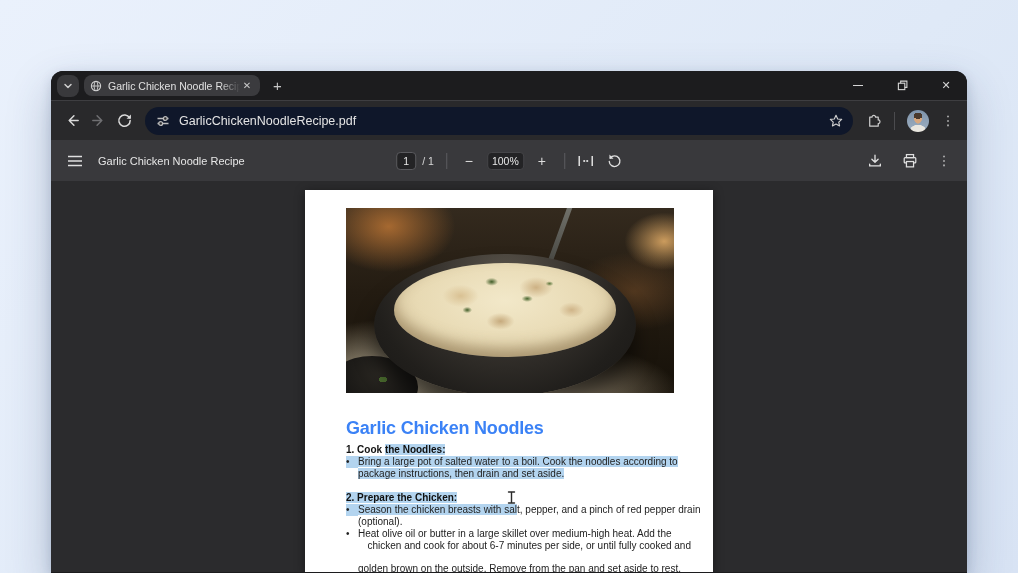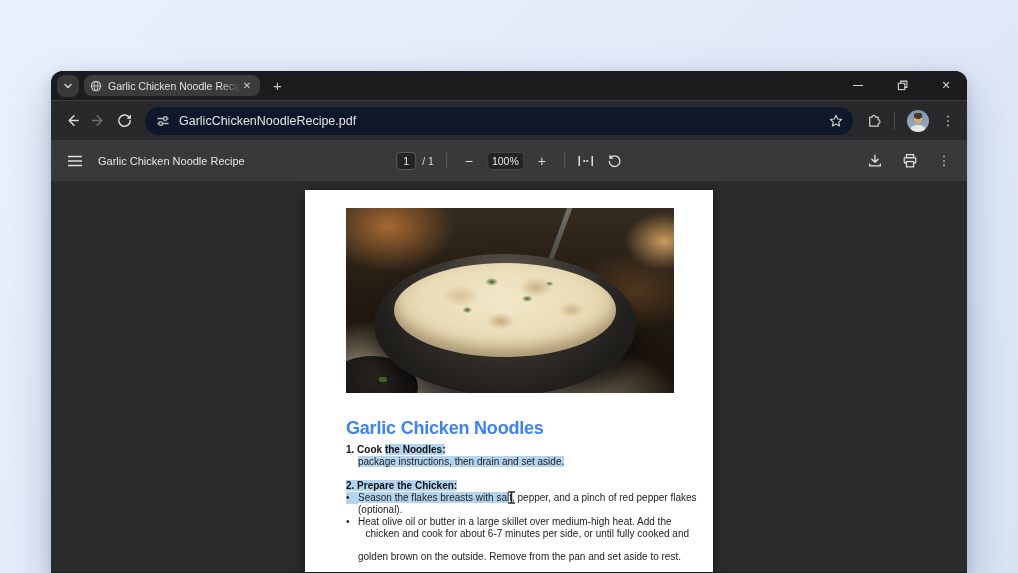--- a/index.html
+++ b/index.html
@@ -242,24 +242,25 @@
     <div class="page">
       <div class="photo">
         <div class="smallbowl"></div>
         <div class="fork"></div>
         <div class="bowl"></div>
         <div class="noodles"></div>
       </div>
       <div class="doctitle">Garlic Chicken Noodles</div>
       <div class="recipe">
           <div class="line b"><span class="seg">1. Cook </span><span class="seg hl">the Noodles:</span></div>
+          <div class="line"><span class="seg hl bullet" style="width: 12px;">•</span><span class="seg hl">Bring a large pot of salted water to a boil. Cook the noodles according to</span></div>
           <div class="line" style="padding-left: 12px;"><span class="seg hl">package instructions, then drain and set aside.</span></div>
           <div class="line spacer"></div>
           <div class="line b"><span class="seg hl">2. Prepare the Chicken:</span></div>
-          <div class="line"><span class="seg hl bullet" style="width: 12px;">•</span><span class="seg hl">Season the flakes breasts with sal</span><span class="seg">t, pepper, and a pinch of red pepper flakes</span></div>
+          <div class="line"><span class="seg hl bullet" style="width: 12px;">•</span><span class="seg hl">Season the chicken breasts with sal</span><span class="seg">t, pepper, and a pinch of red pepper drain</span></div>
           <div class="line" style="padding-left: 12px;"><span class="seg">(optional).</span></div>
           <div class="line"><span class="seg bullet" style="width: 12px;">•</span><span class="seg">Heat olive oil or butter in a large skillet over medium-high heat. Add the</span></div>
           <div class="line" style="padding-left: 12px; text-align: center;"><span class="seg">chicken and cook for about 6-7 minutes per side, or until fully cooked and</span></div>
           <div class="line" style="padding-left: 12px; margin-top: 11px;"><span class="seg">golden brown on the outside. Remove from the pan and set aside to rest.</span></div>
         </div>
       <div class="ibeam">
         <svg width="9" height="13" viewBox="0 0 9 13">
           <path d="M1.5 1 H7.5 M1.5 12 H7.5 M4.5 1 V12" fill="none" stroke="#2b2b2b" stroke-width="1.4" stroke-linecap="round"></path>
         </svg>
       </div>

